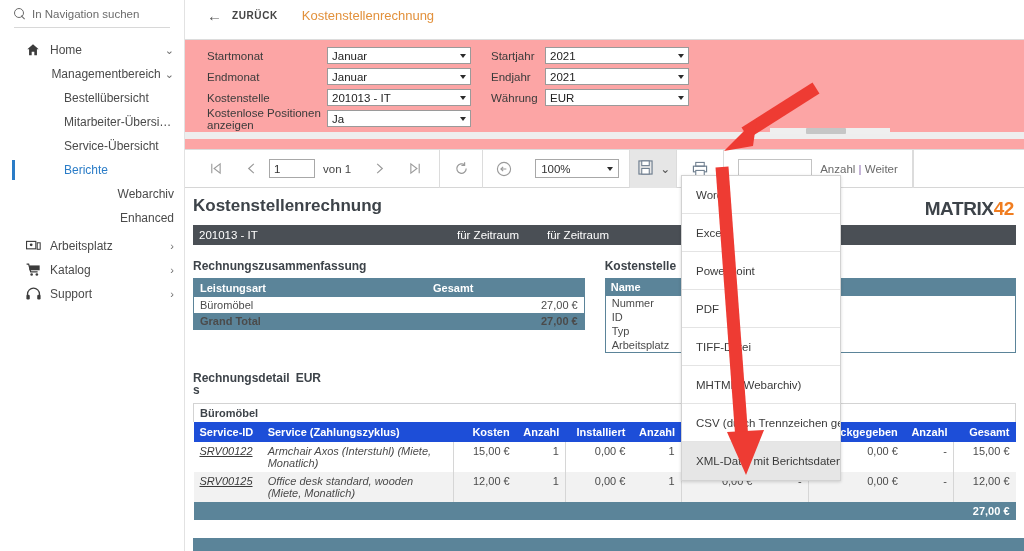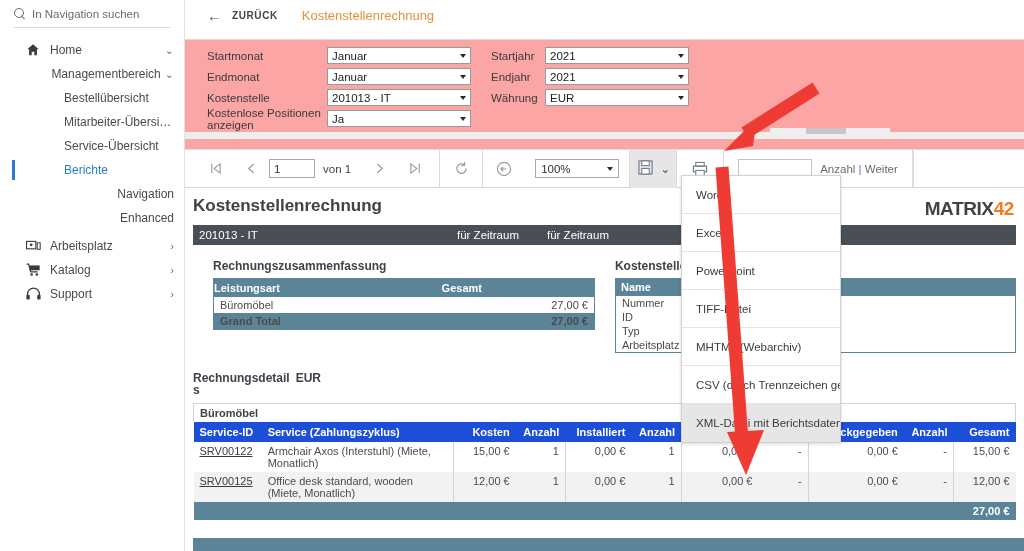--- a/index.html
+++ b/index.html
@@ -135,29 +135,29 @@
 
   .rep-band {
     margin: 5px 8px 0 8px; background: #4a4f55; color: #fff; height: 20px;
     display: flex; align-items: center; font-size: 11.5px; padding-left: 6px;
   }
   .rep-band .zr1 { position: absolute; left: 258px; }
   .rep-band .zr2 { position: absolute; left: 348px; }
   .rep-band-inner { position: relative; width: 100%; height: 20px; display: flex; align-items: center; }
 
   .cols { display: flex; gap: 0; padding: 0 8px; }
-  .col-l { width: 400px; margin-left: 20px; }
+  .col-l { width: 400px; }
   .col-r { width: 420px; margin-left: 20px; }
 
   .sec-title { font-size: 12px; font-weight: bold; color: #3d4349; margin: 14px 0 5px 0; }
 
   table.grid { border-collapse: collapse; width: 100%; font-size: 11px; }
   table.grid th {
     background: #5b8499; color: #fff; font-weight: bold; text-align: left;
-    padding: 3px 0; font-size: 11px; white-space: nowrap;
+    padding: 3px 6px; font-size: 11px; white-space: nowrap;
   }
   table.grid td { padding: 2px 6px; color: #4b4b4b; }
   .tot-row td { background: #5b8499; color: #fff; font-weight: bold; }
   .num { text-align: right; }
 
   .sumtable { border: 1px solid #5b8499; }
   .sumtable td { border: none; }
 
   .kst-box { border: 1px solid #5b8499; border-top: none; }
   .kst-row { display: flex; font-size: 11px; color: #4b4b4b; }
@@ -172,21 +172,21 @@
   .dettable .grp td {
     background: #fff; font-weight: bold; color: #3d4349; padding: 3px 6px;
     border: 1px solid #d3d3d3; border-bottom: none;
   }
   .dettable th {
     background: #1d4ed8; color: #fff; font-weight: bold; padding: 4px 6px; font-size: 11px;
     text-align: right; vertical-align: middle;
   }
   .dettable th.l { text-align: left; }
   .dettable td { padding: 3px 6px; color: #4b4b4b; vertical-align: top; }
-  .dettable td.l { text-align: left; }
+  .dettable td.l { text-align: left; font-style: italic; }
   .dettable td.r { text-align: right; }
   .dettable tr.alt td { background: #f2f2f2; }
   .dettable a.sid { color: #3b3b3b; text-decoration: underline; }
   .dettable tr.sumrow td { background: #5b8499; color: #fff; font-weight: bold; text-align: right; }
   .vline { border-left: 1px solid #d6d6d6; }
 
   
   .export-menu {
     position: absolute; left: 681px; top: 175px; width: 160px;
     background: #fff; border: 1px solid #d2d2d2; box-shadow: 0 1px 3px rgba(0,0,0,.16);
@@ -240,21 +240,21 @@
         <span class="label">Mitarbeiter-Übersi…</span>
       </div>
       <div class="nav-item lvl3">
         <span class="label">Service-Übersicht</span>
       </div>
       <div class="nav-item lvl3 active">
         <span class="act-bar"></span>
         <span class="label">Berichte</span>
       </div>
       <div class="nav-item lvl2">
-        <span class="label">Navigation</span>
+        <span class="label">Webarchiv</span>
       </div>
       <div class="nav-item lvl2">
         <span class="label">Enhanced</span>
       </div>
 
       <div class="nav-item lvl1" style="margin-top:4px">
         <span class="ico">
           <svg width="15" height="13" viewBox="0 0 16 14">
             <rect x="0.5" y="1.5" width="10" height="8" fill="none" stroke="#3c3c3c" stroke-width="1.2"></rect>
             <circle cx="5.5" cy="5.2" r="1.5" fill="#3c3c3c"></circle>
@@ -563,20 +563,23 @@
     <div class="export-item">
         <span>Word</span>
       </div>
     <div class="export-item">
         <span>Excel</span>
       </div>
     <div class="export-item">
         <span>PowerPoint</span>
       </div>
     <div class="export-item">
+        <span>PDF</span>
+      </div>
+    <div class="export-item">
         <span>TIFF-Datei</span>
       </div>
     <div class="export-item">
         <span>MHTML (Webarchiv)</span>
       </div>
     <div class="export-item">
         <span>CSV (durch Trennzeichen getre…</span>
       </div>
     <div class="export-item hover">
         <span>XML-Datei mit Berichtsdaten</span>

